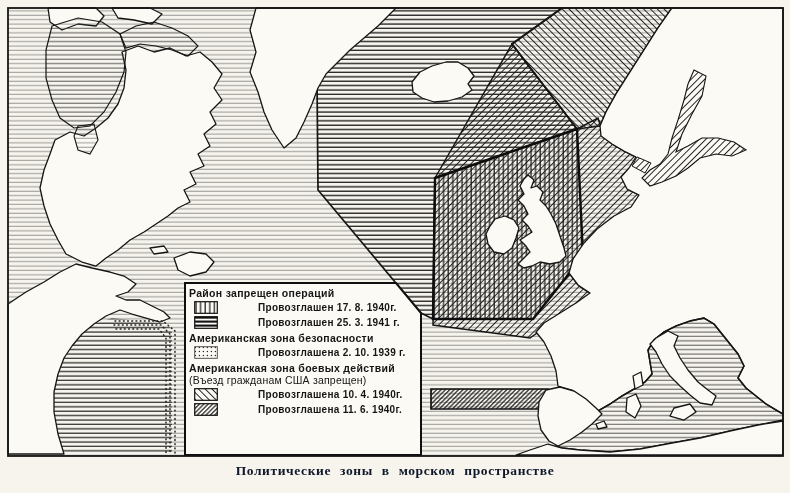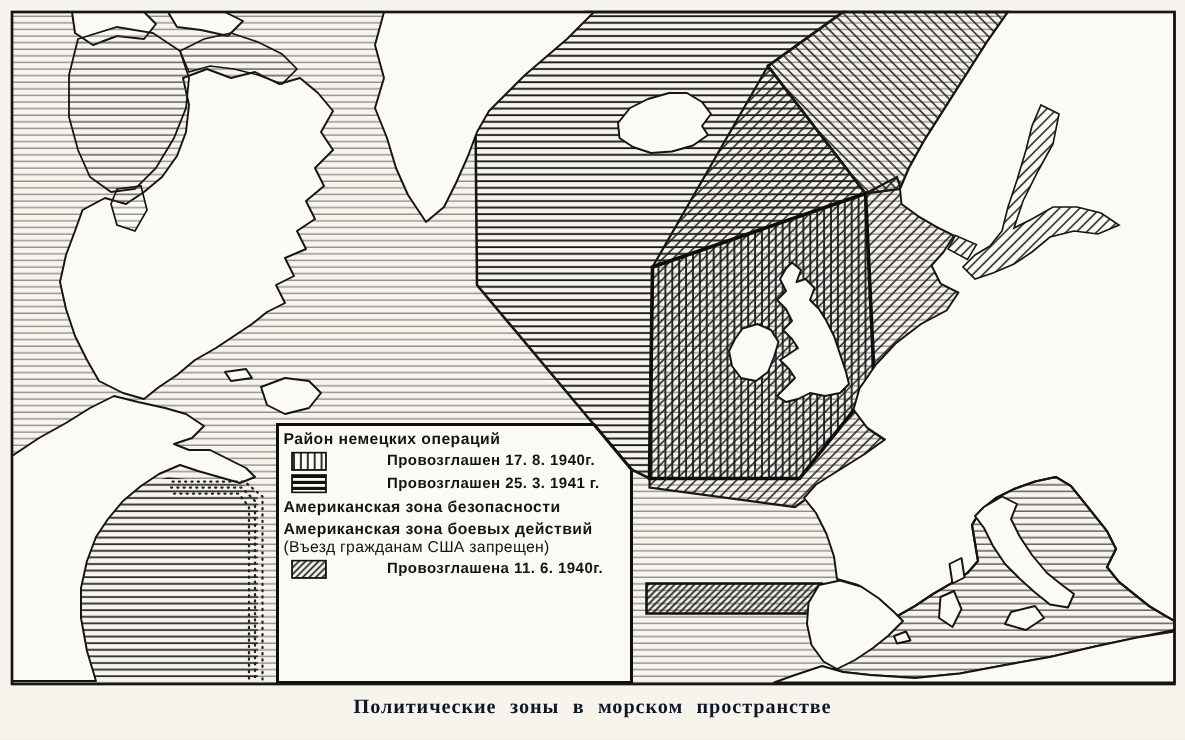--- a/index.html
+++ b/index.html
@@ -128,43 +128,55 @@
       <path d="M 114,325 L 161,325 L 170,334 L 170,454"></path>
       <path d="M 116,329 L 159,329 L 166,338 L 166,454"></path>
     </g>
 
     <path d="M 185,283 L 396,283 L 421,313 L 421,455 L 185,455 Z" fill="#fbfaf4" stroke="#0f0f0f" stroke-width="2"></path>
 
     <rect x="8" y="8" width="775" height="448" fill="none" stroke="#161616" stroke-width="1.8"></rect>
   </svg>
 
   <div class="legend">
-    <div class="ltitle">Район немецких операций</div>
+    <div class="ltitle">Район запрещен операций</div>
 
     <div class="lrow">
       <svg class="sw" width="24" height="13">
         <rect x="0.7" y="0.7" width="22.6" height="11.6" fill="url(#pVert)" stroke="#111" stroke-width="1.2"></rect>
       </svg>
       <span class="txt">Провозглашен 17. 8. 1940г.</span>
     </div>
 
     <div class="lrow">
       <svg class="sw" width="24" height="13">
         <rect x="0.7" y="0.7" width="22.6" height="11.6" fill="url(#pBoldSw)" stroke="#111" stroke-width="1.2"></rect>
       </svg>
       <span class="txt">Провозглашен 25. 3. 1941 г.</span>
     </div>
 
     <div class="ltitle">Американская зона безопасности</div>
 
+    <div class="lrow">
+      <svg class="sw" width="24" height="13">
+        <rect x="0.7" y="0.7" width="22.6" height="11.6" fill="url(#pDots)" stroke="#444" stroke-width="0.9"></rect>
+      </svg>
+      <span class="txt">Провозглашена 2. 10. 1939 г.</span>
+    </div>
 
     <div class="ltitle">Американская зона боевых действий</div>
     <div class="lsub">(Въезд гражданам США запрещен)</div>
 
 
+    <div class="lrow">
+      <svg class="sw" width="24" height="13">
+        <rect x="0.7" y="0.7" width="22.6" height="11.6" fill="url(#pBack)" stroke="#111" stroke-width="1.2"></rect>
+      </svg>
+      <span class="txt">Провозглашена 10. 4. 1940г.</span>
+    </div>
 
     <div class="lrow">
       <svg class="sw" width="24" height="13">
         <rect x="0.7" y="0.7" width="22.6" height="11.6" fill="url(#pFine)" stroke="#111" stroke-width="1.2"></rect>
       </svg>
       <span class="txt">Провозглашена 11. 6. 1940г.</span>
     </div>
   </div>
 
   <div class="caption">Политические зоны в морском пространстве</div>

